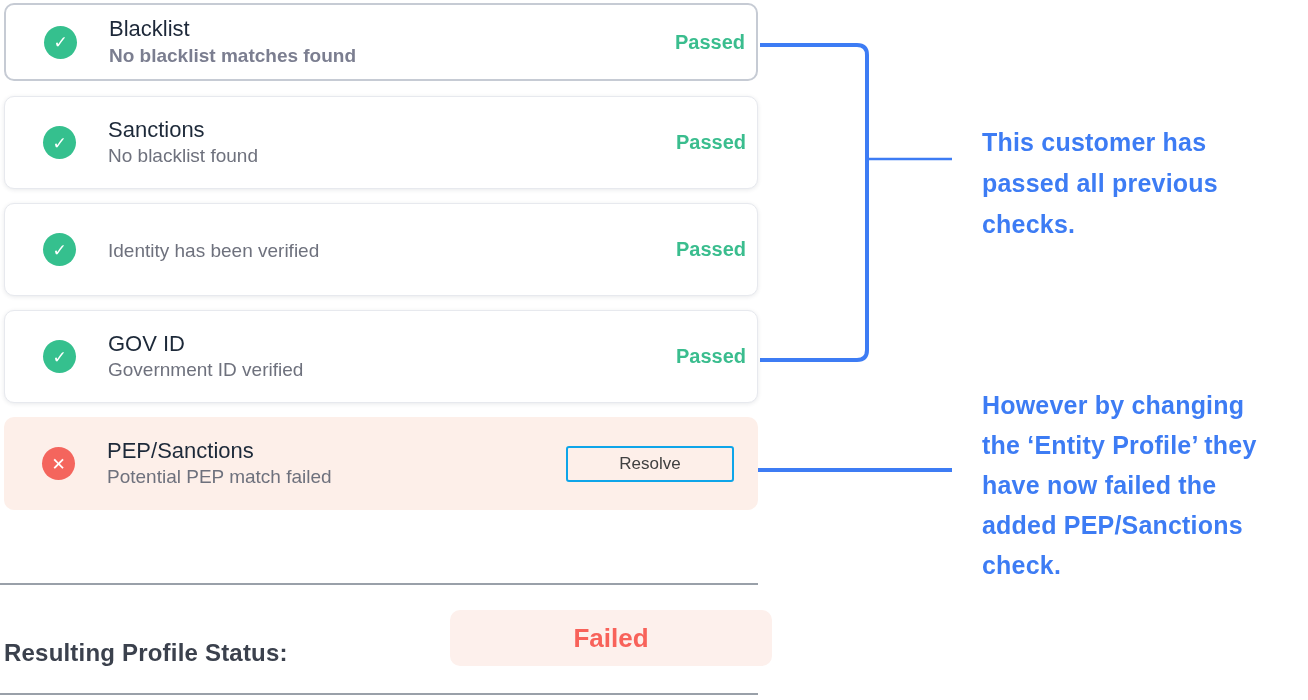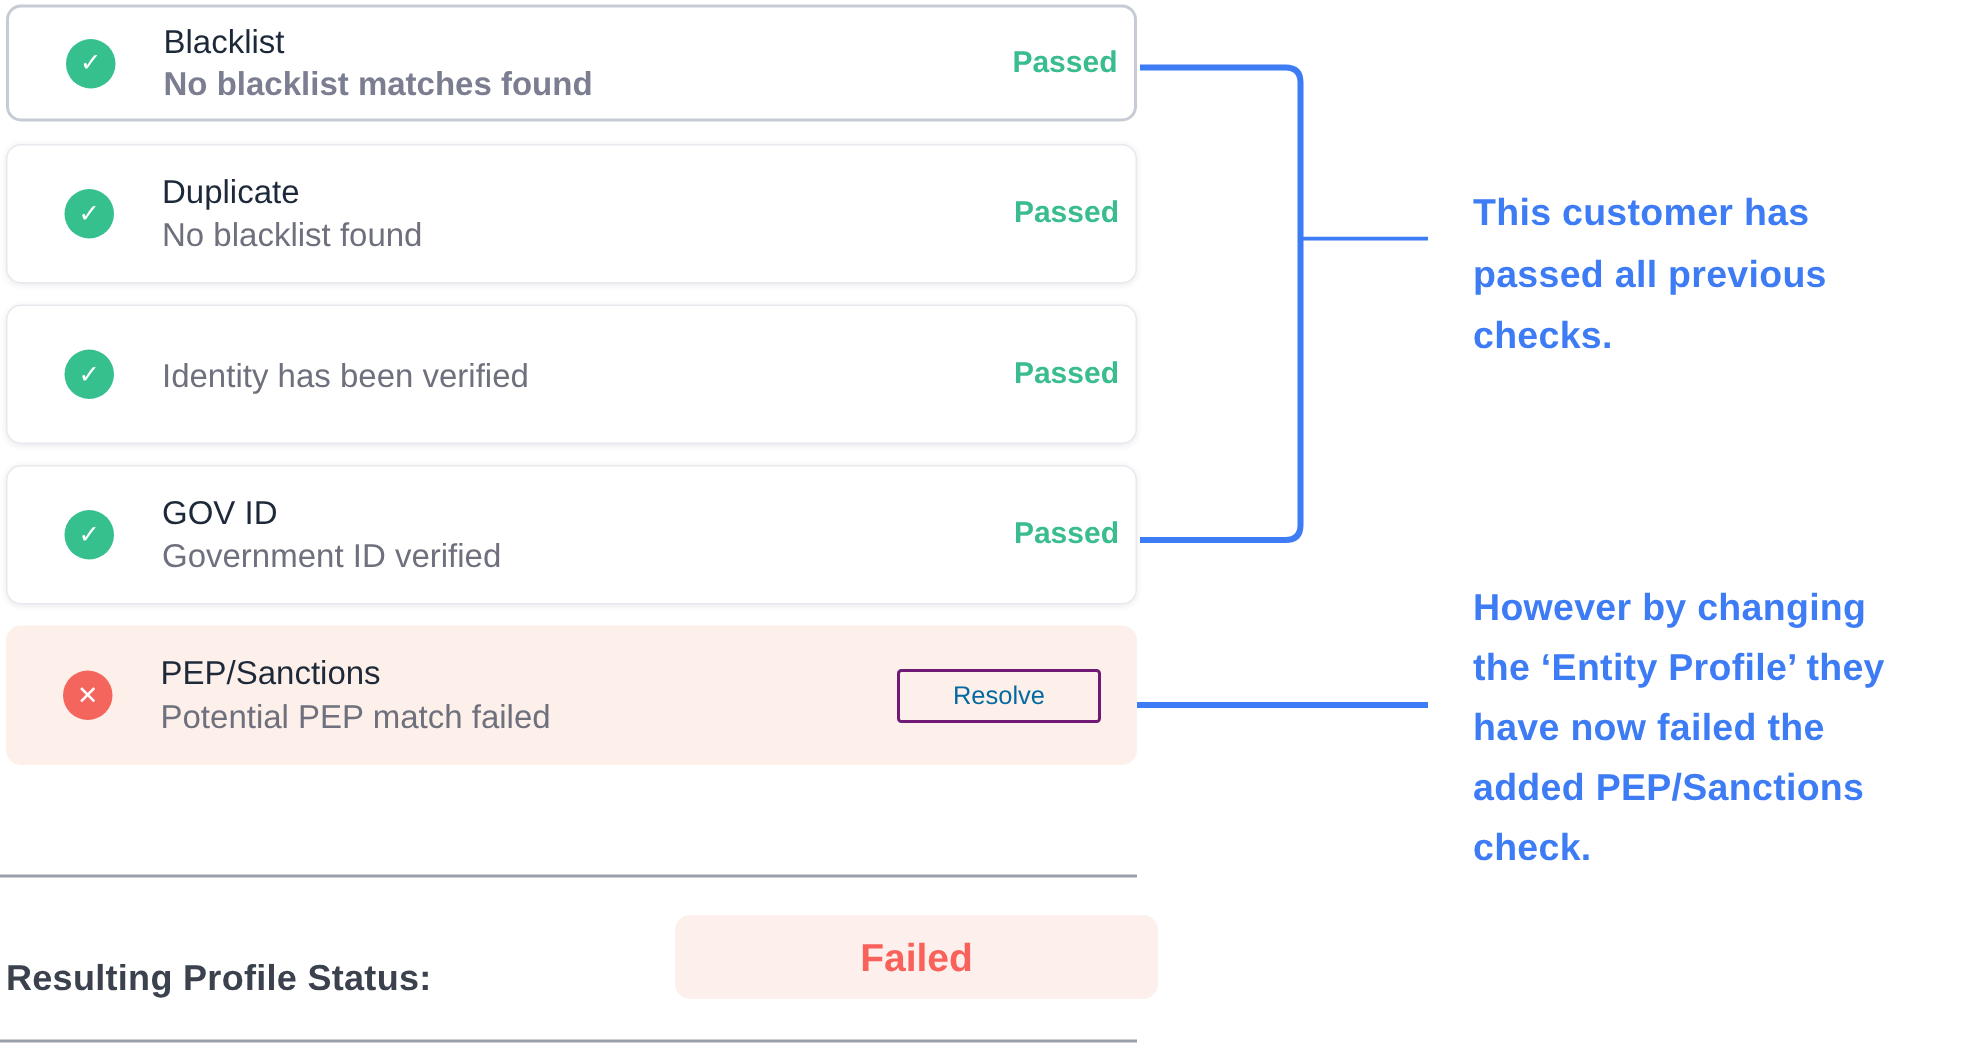--- a/index.html
+++ b/index.html
@@ -25,32 +25,32 @@
     width:33px; height:33px; border-radius:50%; margin-left:38px;
     display:flex; align-items:center; justify-content:center;
     color:#ffffff; font-size:17px; font-weight:bold; flex:0 0 auto;
     font-family:"DejaVu Sans", sans-serif;
   }
   .check-icon.pass { background:#35c08e; }
   .check-icon.fail { background:#f4655d; }
 
   .card-texts { margin-left:32px; }
   .card-title { font-size:22px; font-weight:normal; color:#1d2939; line-height:1.1; }
-  .card-desc  { font-size:22px; color:#6e717d; margin-top:4px; line-height:1.1; }
+  .card-desc  { font-size:19px; color:#6e717d; margin-top:4px; line-height:1.1; }
   .card-1 .card-title { color:#1d2839; }
   .card-1 .card-desc  { color:#7b7e90; font-weight:600; }
 
   .status-passed {
     margin-left:auto; margin-right:11px;
     font-size:20px; font-weight:bold; color:#3abd8e;
   }
   .resolve-btn {
-    margin-left:auto; margin-right:24px; width:136px; height:36px;
-    background:transparent; border:2px solid #701a75; border-radius:3px;
-    font-family:inherit; font-size:17px; color:#0369a1; cursor:pointer;
+    margin-left:auto; margin-right:24px; width:168px; height:36px;
+    background:transparent; border:2px solid #0ea5e9; border-radius:3px;
+    font-family:inherit; font-size:17px; color:#404040; cursor:pointer;
   }
 
   
   .connector-svg { position:absolute; left:0; top:0; pointer-events:none; }
 
   
   .note {
     position:absolute; left:982px; width:315px;
     font-size:25px; font-weight:bold; color:#3d7cf4;
     line-height:41px; white-space:pre-line; letter-spacing:0.2px;
@@ -90,21 +90,21 @@
     <div class="card-texts">
       <div class="card-title">Blacklist</div>
       <div class="card-desc">No blacklist matches found</div>
     </div>
     <div class="status-passed">Passed</div>
   </div>
 
   <div class="card card-2">
     <div class="check-icon pass">✓</div>
     <div class="card-texts">
-      <div class="card-title">Duplicate</div>
+      <div class="card-title">Sanctions</div>
       <div class="card-desc">No blacklist found</div>
     </div>
     <div class="status-passed">Passed</div>
   </div>
 
   <div class="card card-3">
     <div class="check-icon pass">✓</div>
     <div class="card-texts">
       <div class="card-desc">Identity has been verified</div>
     </div>

